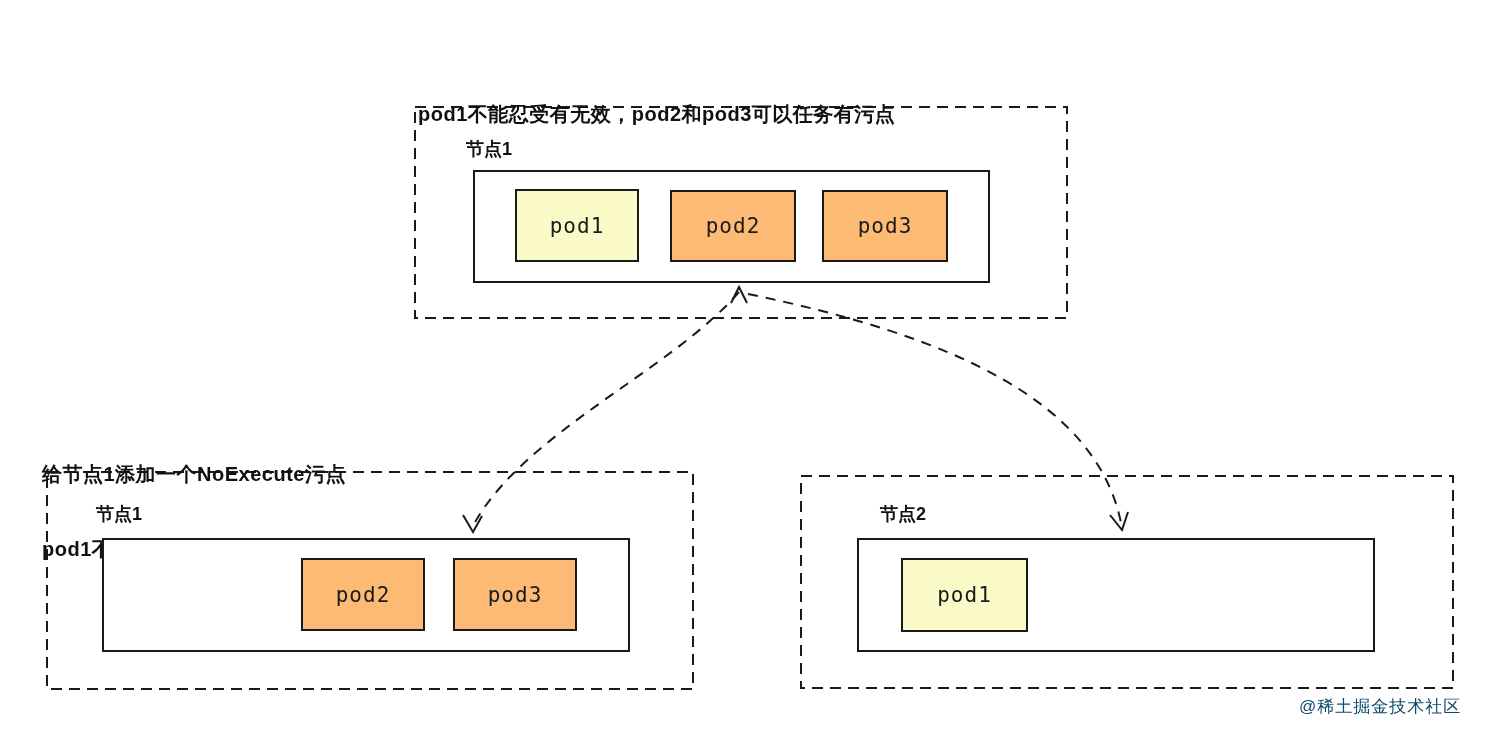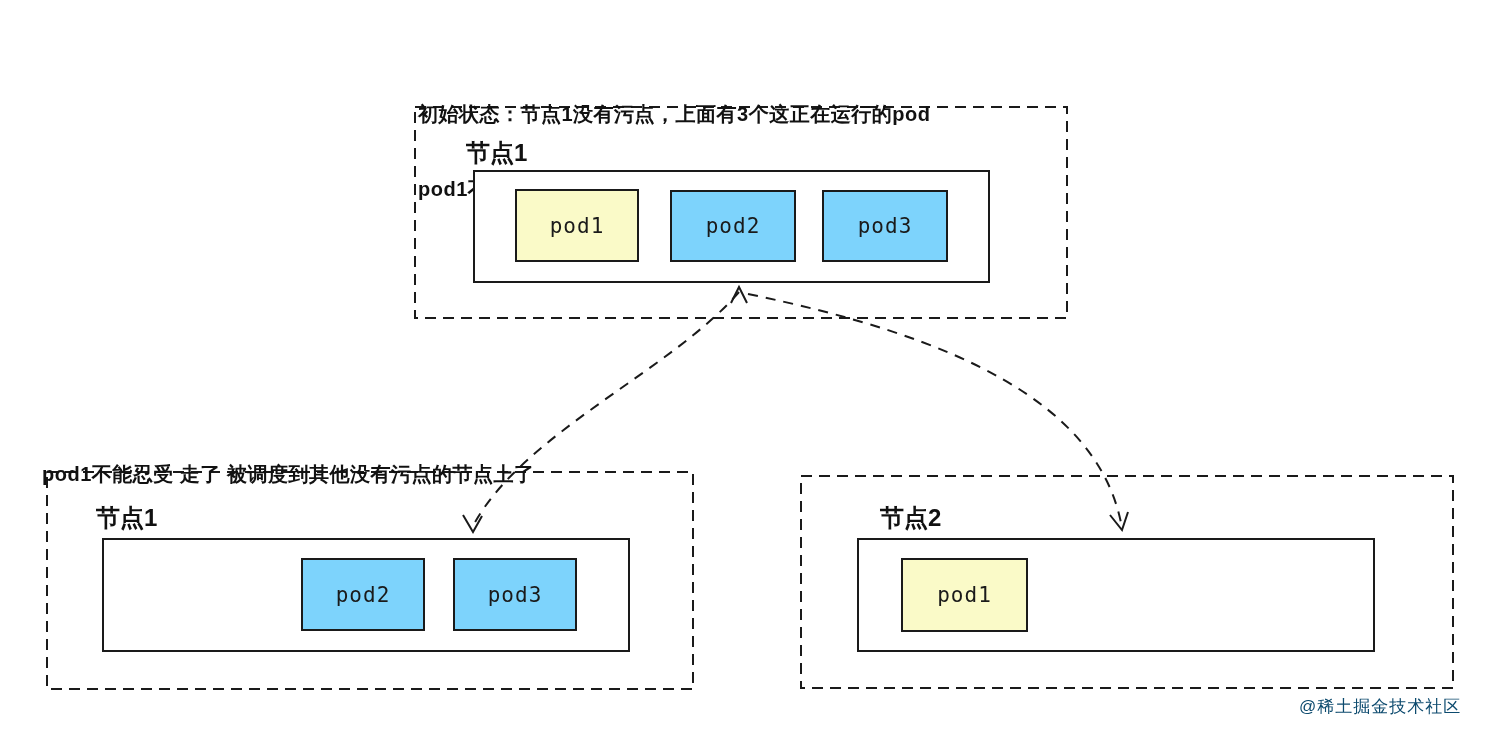--- a/index.html
+++ b/index.html
@@ -26,34 +26,34 @@
     color: #111111;
     font-size: 20px;
     line-height: 25px;
     font-weight: 600;
     white-space: pre;
     letter-spacing: 0.5px;
   }
   .node-label {
     position: absolute;
     color: #111111;
-    font-size: 24px;
+    font-size: 18px;
     font-weight: 600;
     white-space: nowrap;
   }
   .node-box {
     position: absolute;
     border: 2px solid #1a1a1a;
     background: #ffffff;
     box-sizing: border-box;
   }
   .pod-box {
     position: absolute;
     border: 2px solid #1a1a1a;
-    background: #7dd3fc;
+    background: #fdba74;
     box-sizing: border-box;
     display: flex;
     align-items: center;
     justify-content: center;
     font-family: "DejaVu Sans Mono", monospace;
     font-size: 21px;
     color: #1a1a1a;
     letter-spacing: 1px;
   }
   .pod-box.highlight {
@@ -85,25 +85,25 @@
     <polyline points="731,303 739,287 747,303" fill="none" stroke="#1a1a1a" stroke-width="2"></polyline>
 
     <path d="M 739 292 C 672 370, 525 432, 474 524" fill="none" stroke="#1a1a1a" stroke-width="2" stroke-dasharray="10 8"></path>
     <polyline points="463,515 473,532 482,516" fill="none" stroke="#1a1a1a" stroke-width="2"></polyline>
 
     <path d="M 748 294 C 952 336, 1100 402, 1122 528" fill="none" stroke="#1a1a1a" stroke-width="2" stroke-dasharray="10 8"></path>
     <polyline points="1128,512 1122,530 1110,515" fill="none" stroke="#1a1a1a" stroke-width="2"></polyline>
   </svg>
 
   <div class="annotation" style="left:418px; top:52px;">
-    <div>初始状态：节点1没有污点，上面有3个这正在运行的pod</div>
     <div>pod1不能忍受有无效，pod2和pod3可以任务有污点</div>
   </div>
 
   <div class="annotation" style="left:42px; top:412px;">
+    <div>给节点1添加一个NoExecute污点</div>
     <div>pod1不能忍受 走了 被调度到其他没有污点的节点上了</div>
   </div>
 
   <div class="node-label" style="left:466px; top:137px;">节点1</div>
   <div class="node-box" style="left:473px; top:170px; width:517px; height:113px;"></div>
   <div class="pod-box highlight" style="left:515px; top:189px; width:124px; height:73px;">
     <span>pod1</span>
   </div>
   <div class="pod-box" style="left:670px; top:190px; width:126px; height:72px;">
     <span>pod2</span>

